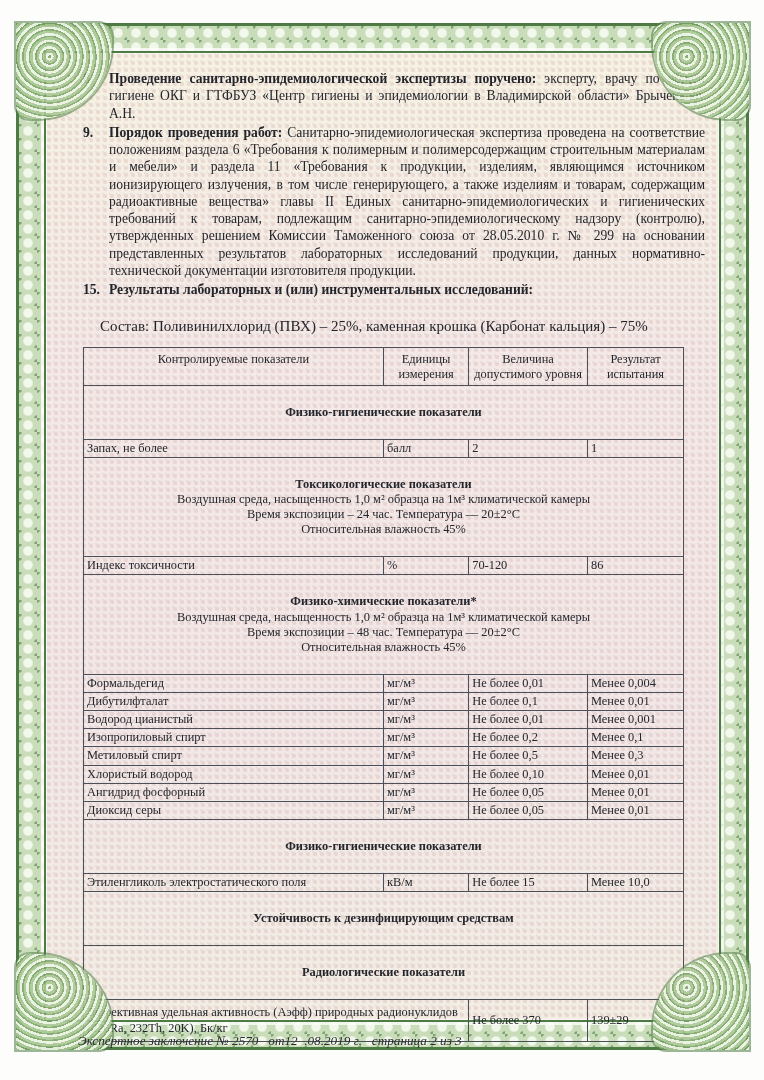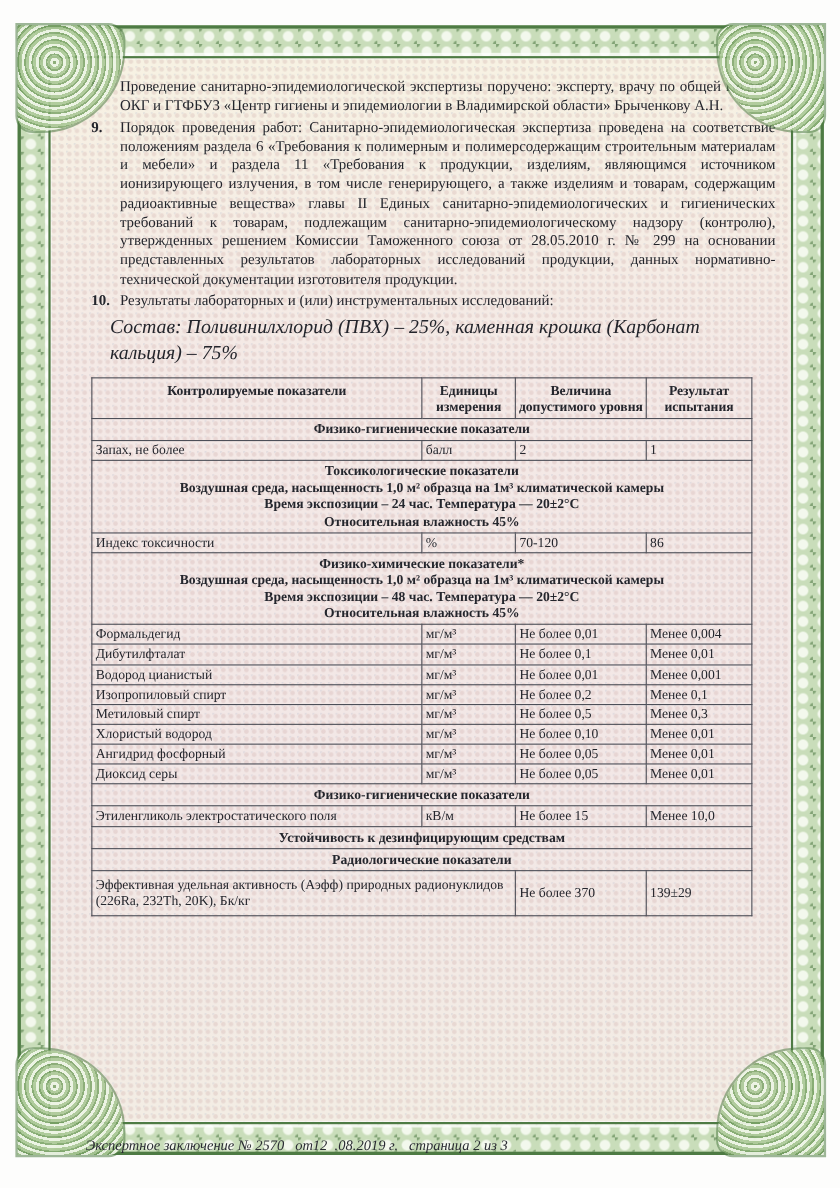--- a/index.html
+++ b/index.html
@@ -44,45 +44,45 @@
   .corner.br{right:-3px;bottom:-3px;border-radius:78% 14% 0 14%;}
   
   .content{
     position:absolute;inset:0;
     padding:17px 14px 0 37px;
     font-size:13.6px;line-height:1.27;
   }
   .item{display:flex;margin-bottom:2px;text-align:justify;}
   .item .num{flex:none;width:26px;font-weight:bold;}
   .item .body{flex:1;}
-  .item .lead{font-weight:normal;}
-  .composition{font-style:italic;margin:5px 0 0 17px;font-size:18px;}
+  .item .lead{font-weight:bold;}
+  .composition{margin:19px 0 0 17px;font-size:15px;}
   
   table.results{
     border-collapse:collapse;table-layout:fixed;
     width:601px;margin-top:11px;
     font-size:12.4px;line-height:1.22;color:#24262d;
   }
   table.results col.c1{width:50%;}
   table.results col.c2{width:14.2%;}
   table.results col.c3{width:19.8%;}
   table.results col.c4{width:16%;}
   table.results th, table.results td{
     border:1.4px solid #4d4f58;
     padding:1px 3px;
     vertical-align:middle;
     background:transparent;
   }
   table.results thead th{
-    font-weight:bold;text-align:center;vertical-align:top;padding:4px 2px 2px;
+    font-weight:normal;text-align:center;vertical-align:top;padding:4px 2px 2px;
   }
   td.name{text-align:left;padding-left:5px;}
   td.c{}
-  tr.sec td{text-align:center;font-weight:bold;padding:2px 2px;}
-  tr.sec .cond{font-weight:bold;text-align:center;}
+  tr.sec td{text-align:center;font-weight:bold;padding:19px 2px;}
+  tr.sec .cond{font-weight:normal;text-align:center;}
   tr.tall td{padding-top:5px;padding-bottom:5px;}
   
   .footer{
     position:absolute;left:78px;top:991px;z-index:4;
     font-style:italic;font-size:13.2px;line-height:1.5;
     white-space:pre-wrap;color:#2a2c33;
   }
 </style>
 </head>
 <body>
@@ -103,21 +103,21 @@
             <span>эксперту, врачу по общей гигиене ОКГ и ГТФБУЗ «Центр гигиены и эпидемиологии в Владимирской области» Брыченкову А.Н.</span></span>
         </div>
 
         <div class="item">
           <span class="num">9.</span>
           <span class="body"><span class="lead">Порядок проведения работ:</span>
             <span>Санитарно-эпидемиологическая экспертиза проведена на соответствие положениям раздела 6 «Требования к полимерным и полимерсодержащим строительным материалам и мебели» и раздела 11 «Требования к продукции, изделиям, являющимся источником  ионизирующего излучения, в том числе генерирующего, а также изделиям и товарам, содержащим радиоактивные вещества» главы II Единых санитарно-эпидемиологических и гигиенических требований к товарам, подлежащим санитарно-эпидемиологическому надзору (контролю), утвержденных решением Комиссии Таможенного союза от 28.05.2010 г. № 299 на основании представленных результатов лабораторных исследований продукции, данных нормативно-технической документации изготовителя продукции.</span></span>
         </div>
 
         <div class="item">
-          <span class="num">10.</span>
+          <span class="num">15.</span>
           <span class="body"><span class="lead">Результаты лабораторных и (или) инструментальных исследований:</span></span>
         </div>
 
         <div class="composition">Состав: Поливинилхлорид (ПВХ) – 25%, каменная крошка (Карбонат кальция) – 75%</div>
 
         <table class="results">
           <colgroup>
             <col class="c1">
               <col class="c2">
               <col class="c3">

